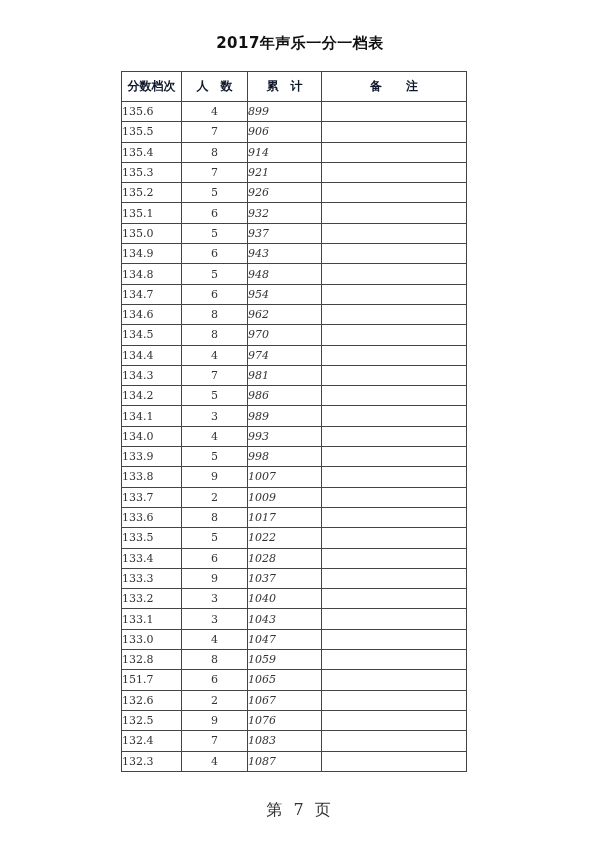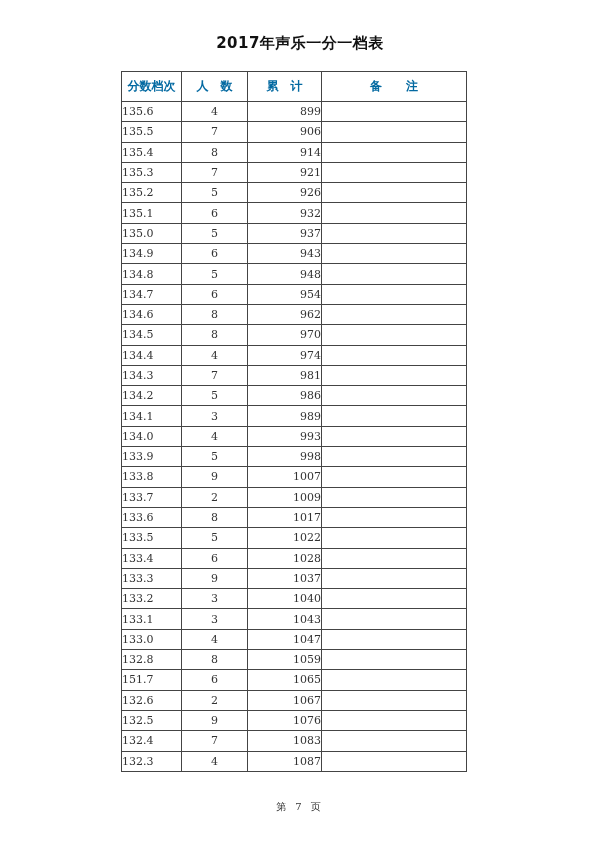--- a/index.html
+++ b/index.html
@@ -16,31 +16,31 @@
       position: absolute; left: 121px; top: 71px;
       border-collapse: collapse; table-layout: fixed;
       width: 345px;
     }
     table.grid th, table.grid td {
       border: 1px solid #444; padding: 0; font-size: 11px; color: #333;
       overflow: hidden; white-space: nowrap;
     }
     table.grid th {
       height: 29px; font-weight: bold; font-size: 12px;
-      font-family: "DejaVu Sans", "Liberation Sans", sans-serif; color: #0369a1;
+      font-family: "DejaVu Sans", "Liberation Sans", sans-serif; color: #0f172a;
     }
     table.grid td { height: 19.3px; }
     col.c1 { width: 60px; } col.c2 { width: 66px; } col.c3 { width: 74px; } col.c4 { width: 145px; }
     td.score { }
     td.count { text-align: center; }
-    td.cum { text-align: right; padding-right: 14px; }
+    td.cum { text-align: left; padding-right: 14px; font-style: italic; }
     td.note { }
     .footer {
       position: absolute; top: 800px; left: 0; width: 600px; text-align: center;
-      font-size: 10px; color: #333; letter-spacing: 3px;
+      font-size: 16px; color: #333; letter-spacing: 3px;
     }
   </style>
 </head>
 <body>
 
 <div class="title">2017年声乐一分一档表</div>
 
 <table class="grid">
   <colgroup>
       <col class="c1">

